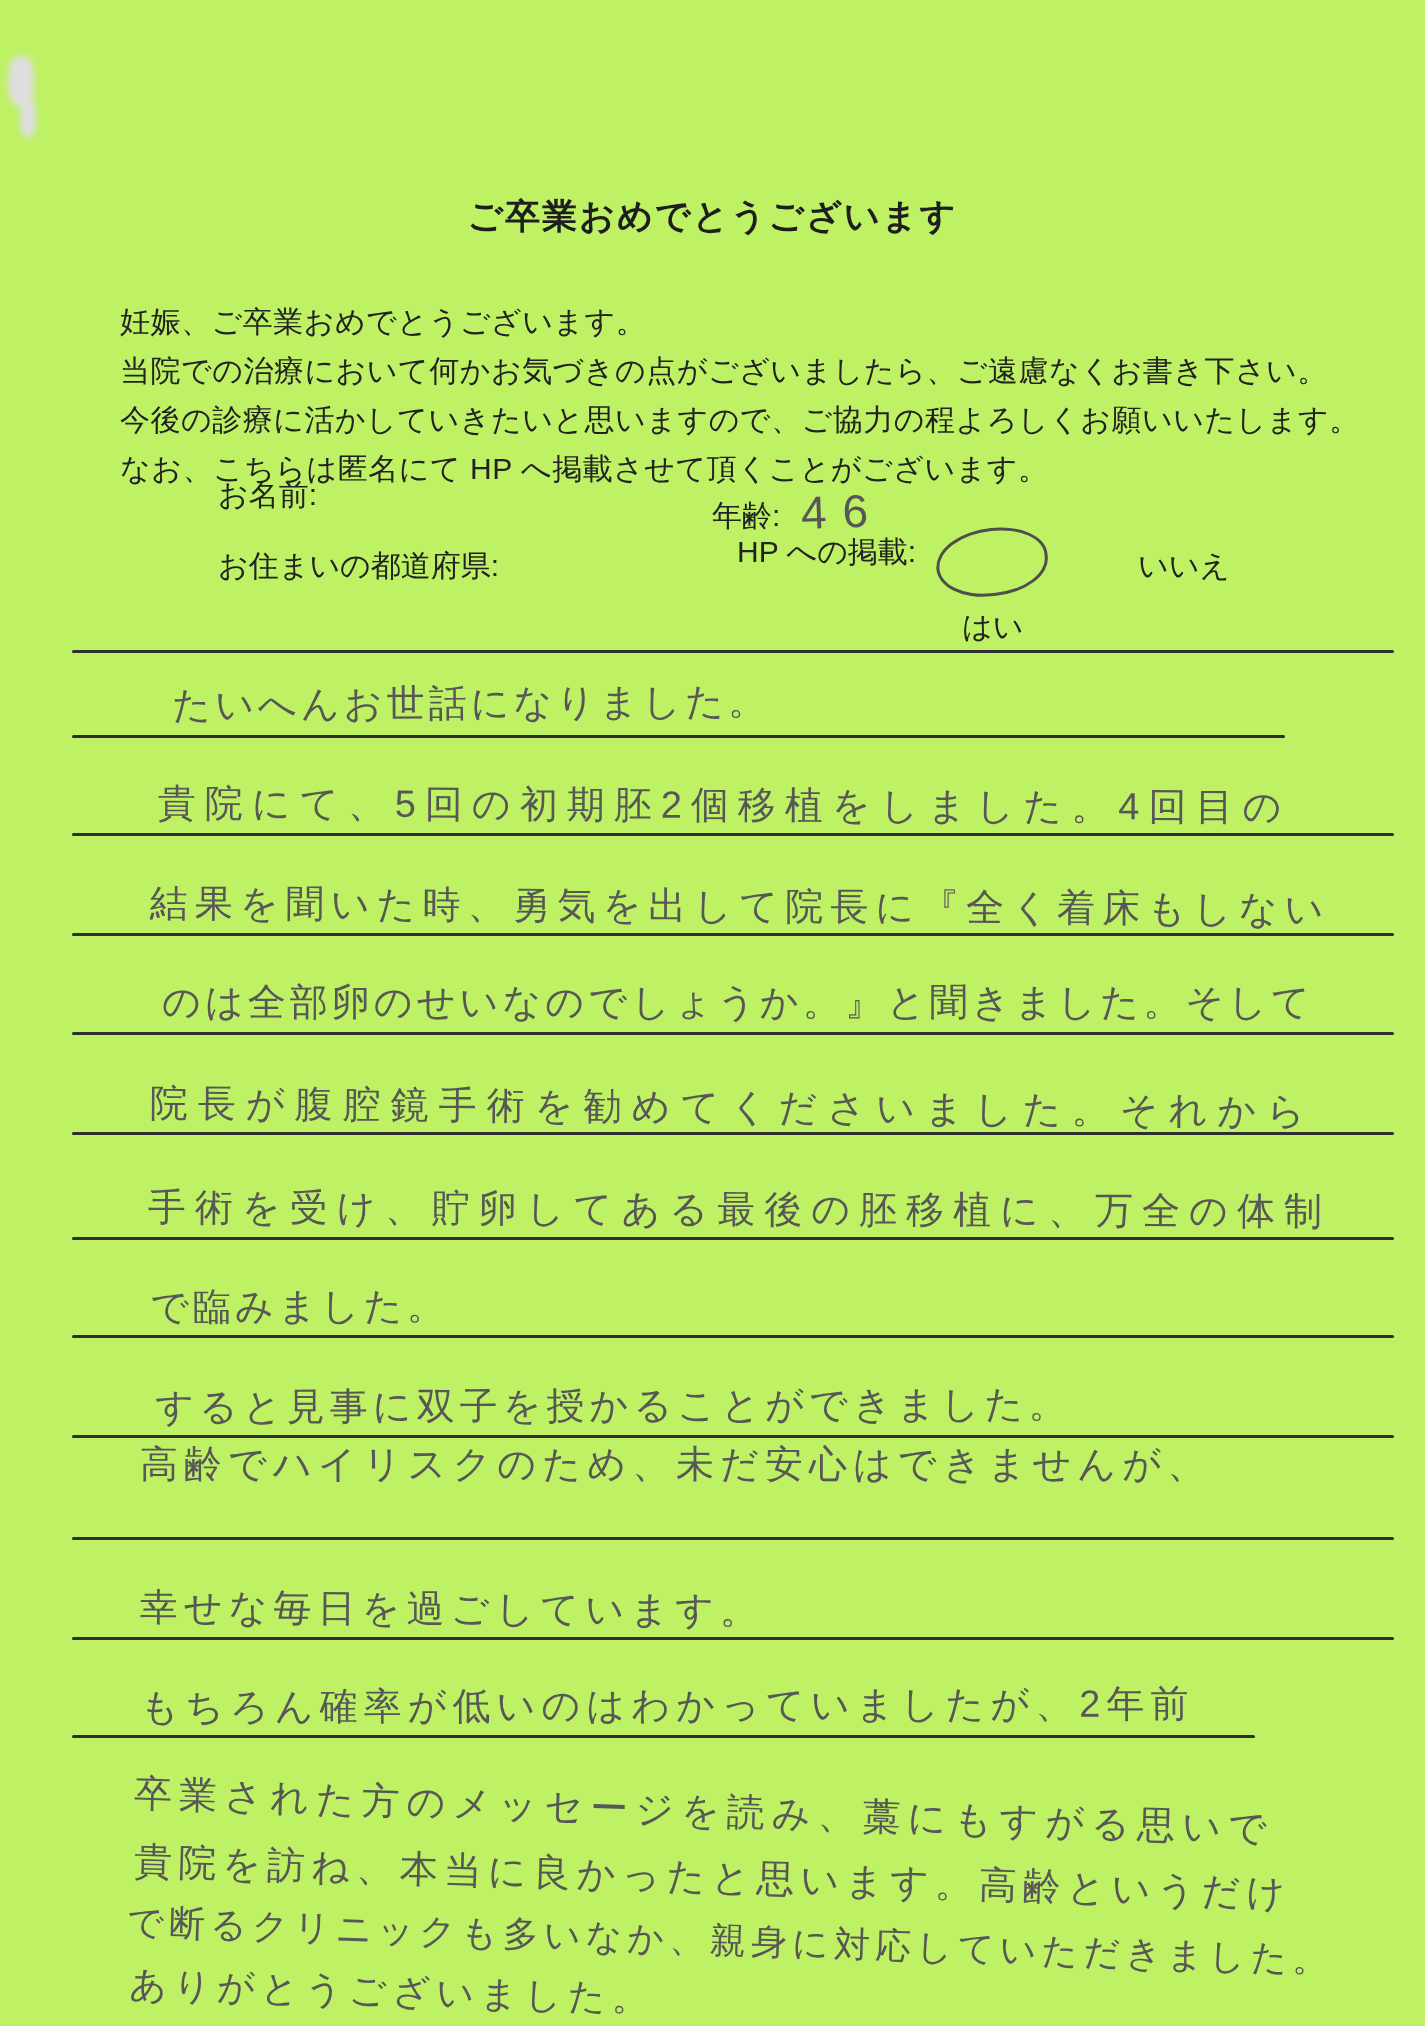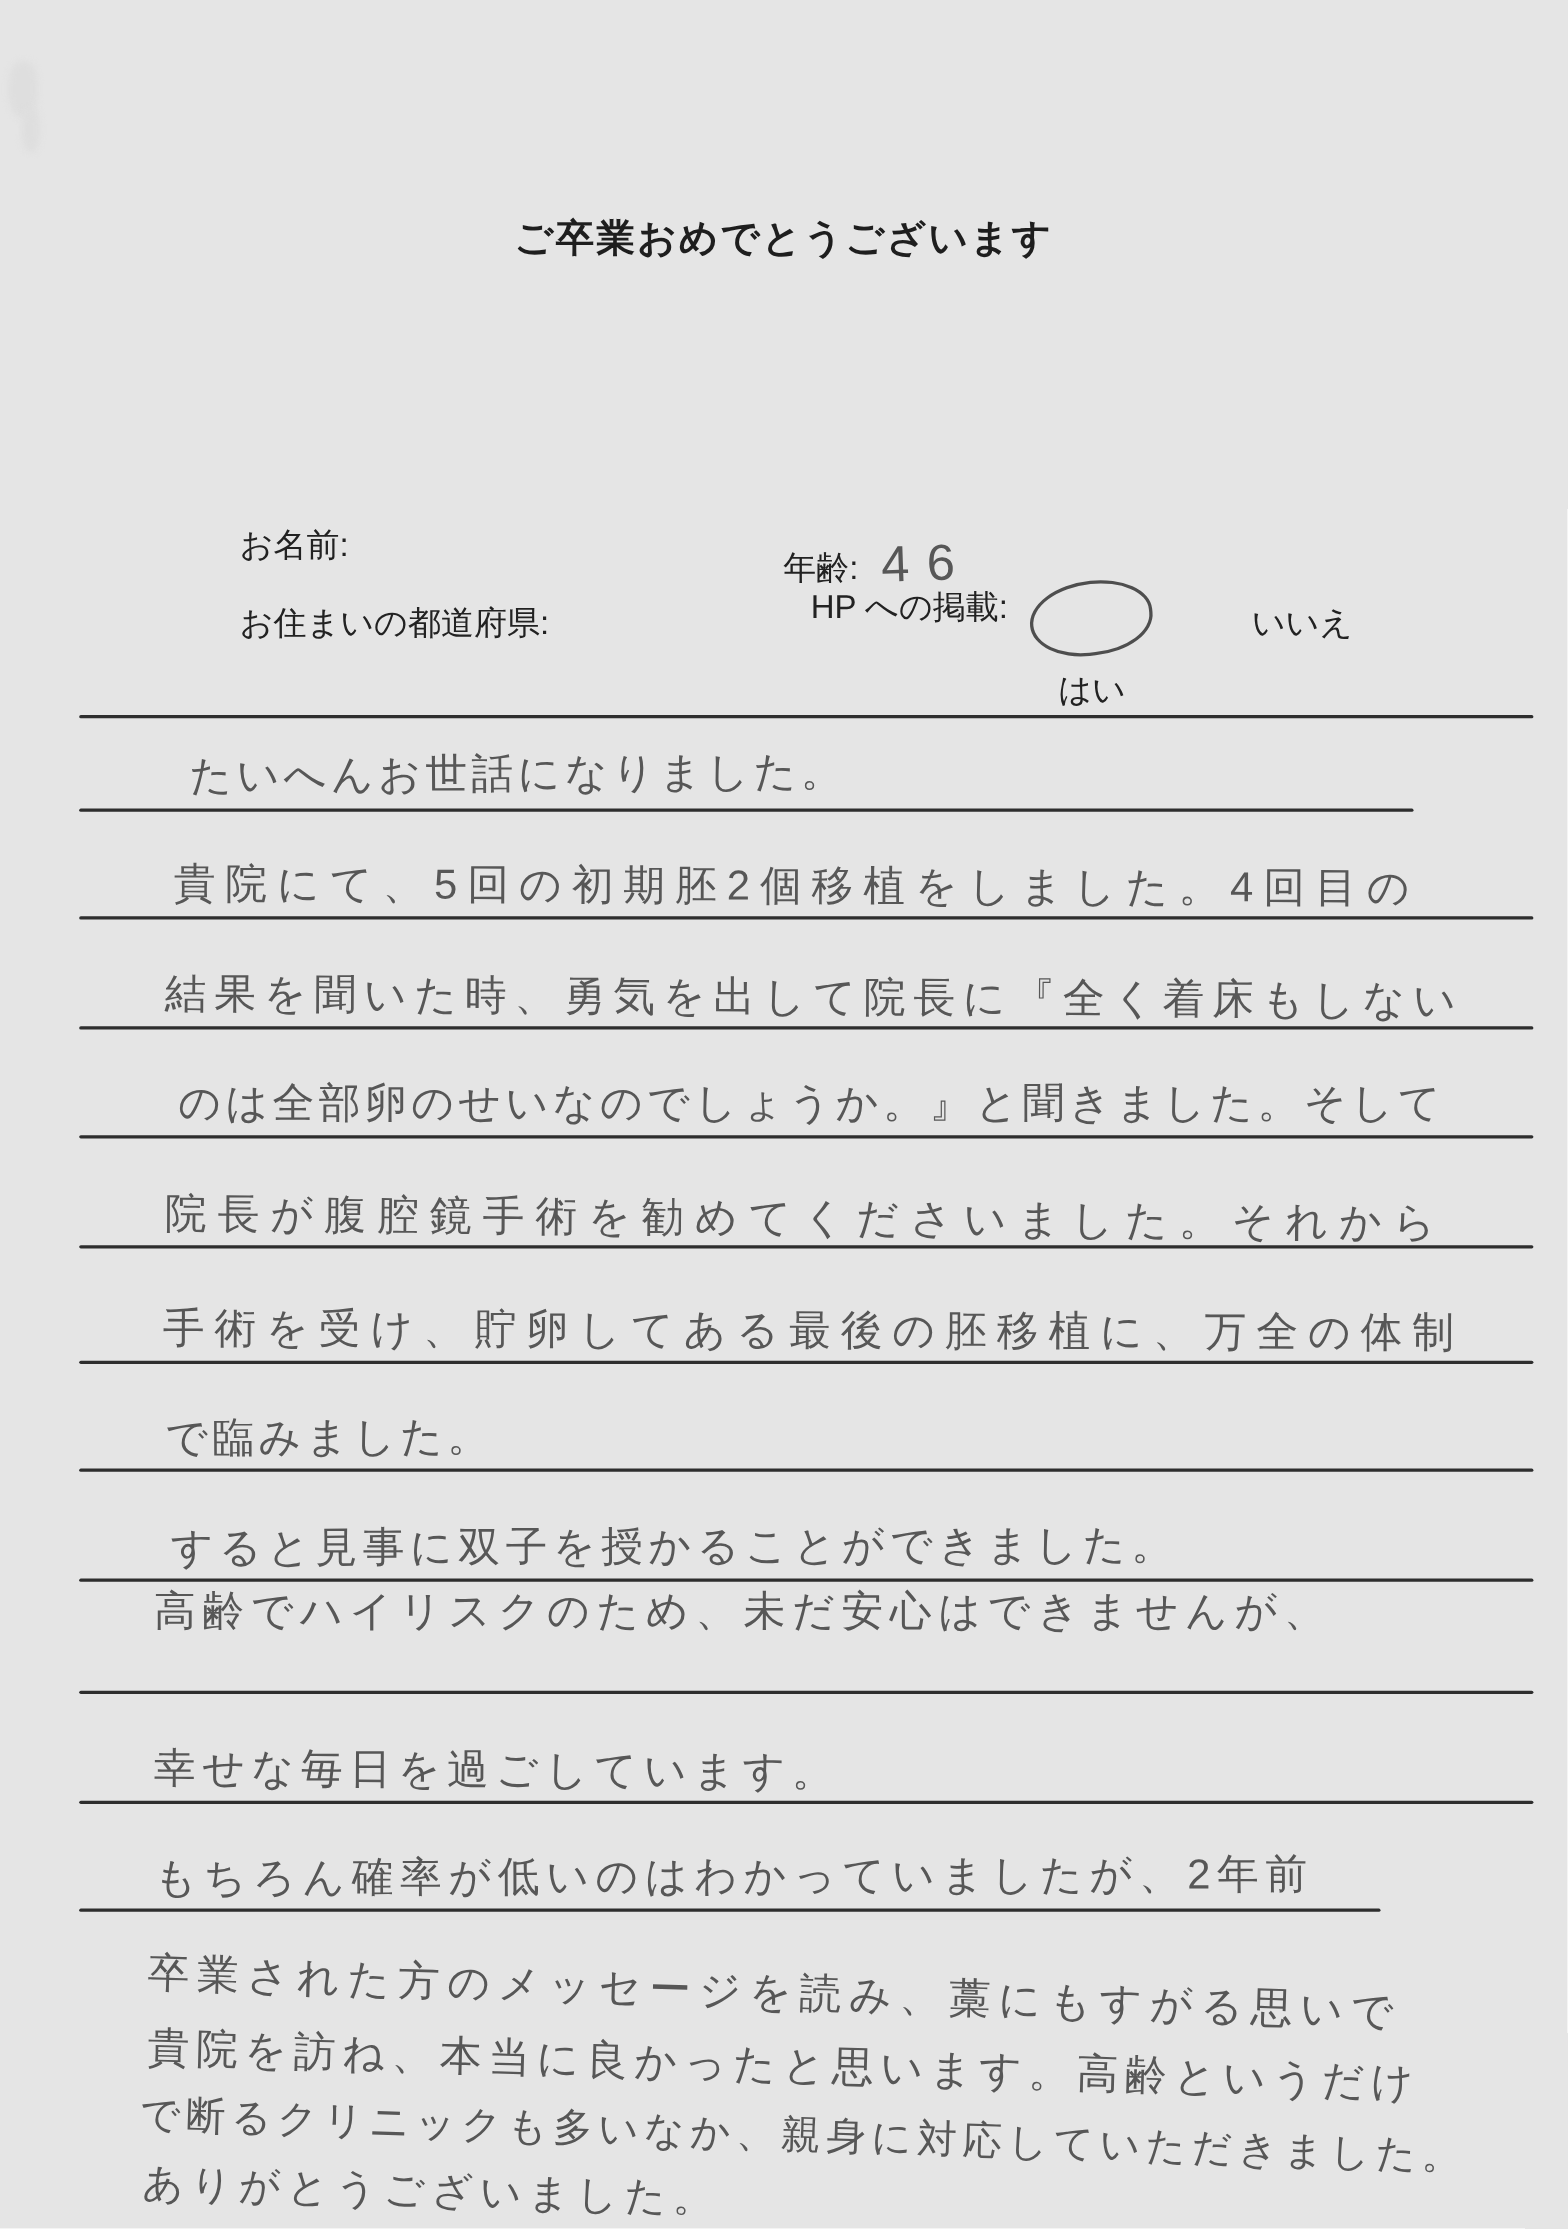--- a/index.html
+++ b/index.html
@@ -4,21 +4,21 @@
 <style>
   html, body {
     margin: 0;
     padding: 0;
     background: #ffffff;
   }
   .page {
     position: relative;
     width: 1425px;
     height: 2026px;
-    background: #e5e5e5;
+    background: #bef264;
     overflow: hidden;
     font-family: "Liberation Sans", "DejaVu Sans", sans-serif;
   }
   .artifact {
     position: absolute;
     background: #dedede;
     filter: blur(3px);
     border-radius: 40%;
   }
   .title {
@@ -85,20 +85,26 @@
 </head>
 <body>
 
 <div class="page">
 
   <div class="artifact" style="left:8px;top:56px;width:26px;height:50px;"></div>
   <div class="artifact" style="left:20px;top:98px;width:16px;height:40px;"></div>
 
   <h1 class="title">ご卒業おめでとうございます</h1>
 
+  <div class="intro">
+    <p>妊娠、ご卒業おめでとうございます。</p>
+    <p>当院での治療において何かお気づきの点がございましたら、ご遠慮なくお書き下さい。</p>
+    <p>今後の診療に活かしていきたいと思いますので、ご協力の程よろしくお願いいたします。</p>
+    <p>なお、こちらは匿名にて HP へ掲載させて頂くことがございます。</p>
+  </div>
 
   <span class="label" style="left:218px;top:475px;">お名前:</span>
   <span class="label" style="left:712px;top:496px;">年齢:</span>
   <span class="hand age-value" style="left:800px;top:486px;">46</span>
 
   <span class="label" style="left:218px;top:546px;">お住まいの都道府県:</span>
   <span class="label" style="left:737px;top:532px;">HP への掲載:</span>
   <span class="circle"></span>
   <span class="label" style="left:962px;top:568px;margin-top:39px;">はい</span>
   <span class="label" style="left:1090px;top:546px;margin-left:48px;">いいえ</span>

